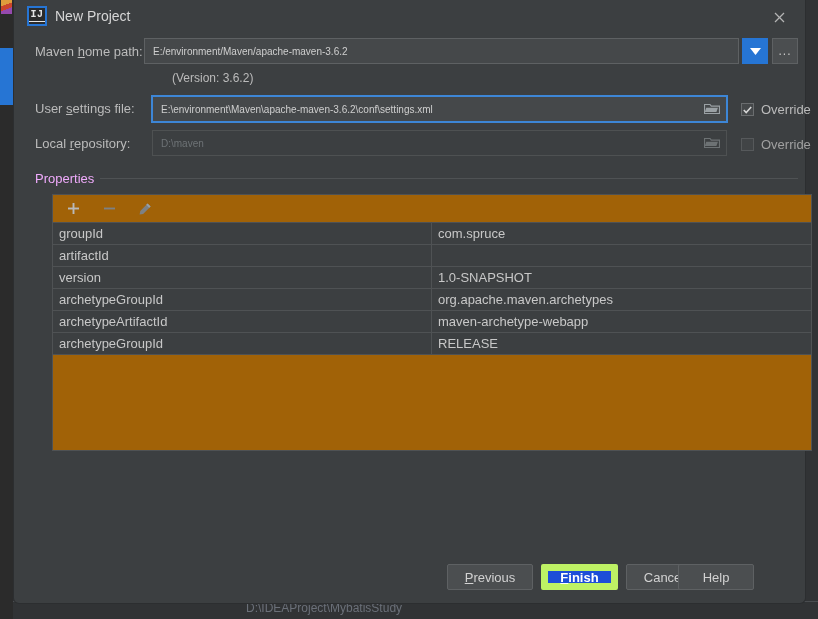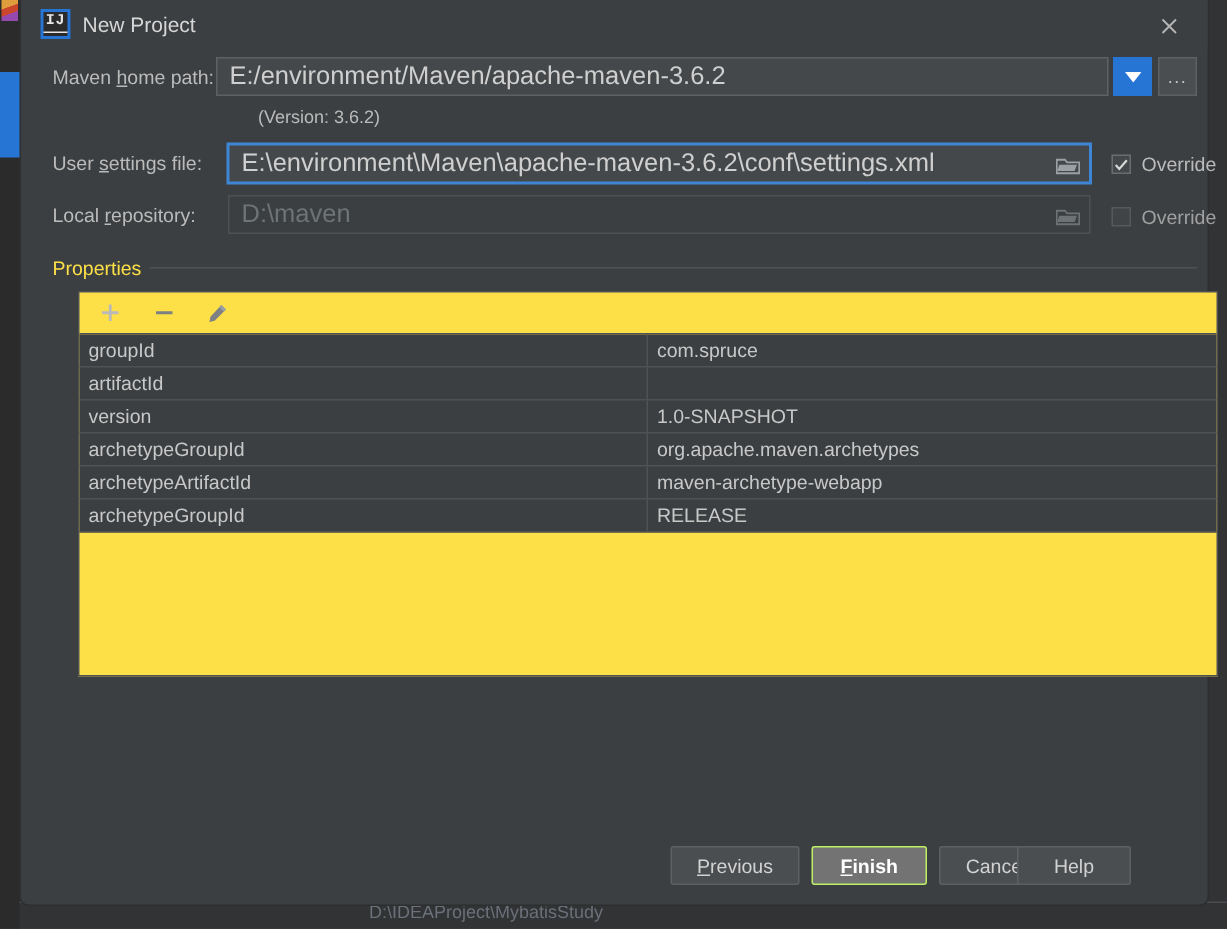--- a/index.html
+++ b/index.html
@@ -94,21 +94,21 @@
   .mn { text-decoration: underline; }
 
   .text-field {
     position: absolute;
     box-sizing: border-box;
     background: #45484a;
     border: 1px solid #5e6163;
     height: 26px;
     display: flex; align-items: center;
     padding-left: 8px;
-    font-size: 17px; color: #cfcfcf;
+    font-size: 10px; color: #cfcfcf;
     overflow: hidden;
     white-space: nowrap;
   }
   .text-field.focused {
     border: 2px solid #3d86d6;
     background: #45484a;
   }
   .text-field.disabled {
     background: #3c3f41;
     border: 1px solid #4e5152;
@@ -162,37 +162,37 @@
     display: flex; align-items: center; justify-content: center;
   }
   .cbox.disabled { background: #414446; border-color: #56595b; }
   .cbox .tick { display: block; }
   .override-label { font-size: 13px; color: #bbbbbb; }
   .override-label.dim { color: #a0a0a0; }
 
   
   #props-title {
     position: absolute; left: 21px; top: 171px;
-    font-size: 13px; color: #fde047;
+    font-size: 13px; color: #f0abfc;
     background: #3c3f41;
     padding-right: 6px;
     z-index: 2;
   }
   #props-sep {
     position: absolute; left: 21px; top: 178px; width: 763px; height: 1px;
     background: #4f5254;
   }
 
   #props-panel {
     position: absolute;
     left: 38px; top: 194px;
     width: 760px; height: 257px;
     box-sizing: border-box;
     border: 1px solid #4f5254;
-    background: #fde047;
+    background: #a16207;
   }
   #props-toolbar {
     position: relative;
     height: 27px;
     display: flex; align-items: center;
     padding-left: 10px;
     gap: 16px;
     border-bottom: 1px solid #4f5254;
   }
   .tool-btn {
@@ -243,22 +243,22 @@
     box-sizing: border-box;
     background: #4b4e50;
     border: 1px solid #5e6163;
     border-radius: 2px;
     color: #d2d2d2;
     font-size: 13px;
     display: flex; align-items: center; justify-content: center;
     cursor: pointer;
   }
   .btn.primary {
-    background: #737373;
-    border: 1px solid #bef264;
+    background: #1d4ed8;
+    border: 7px solid #bef264;
     color: #ffffff;
     font-weight: bold;
     text-align: center;
   }
 </style>
 </head>
 <body>
 
 <div id="backdrop">
   <div id="backdrop-left-strip"></div>

